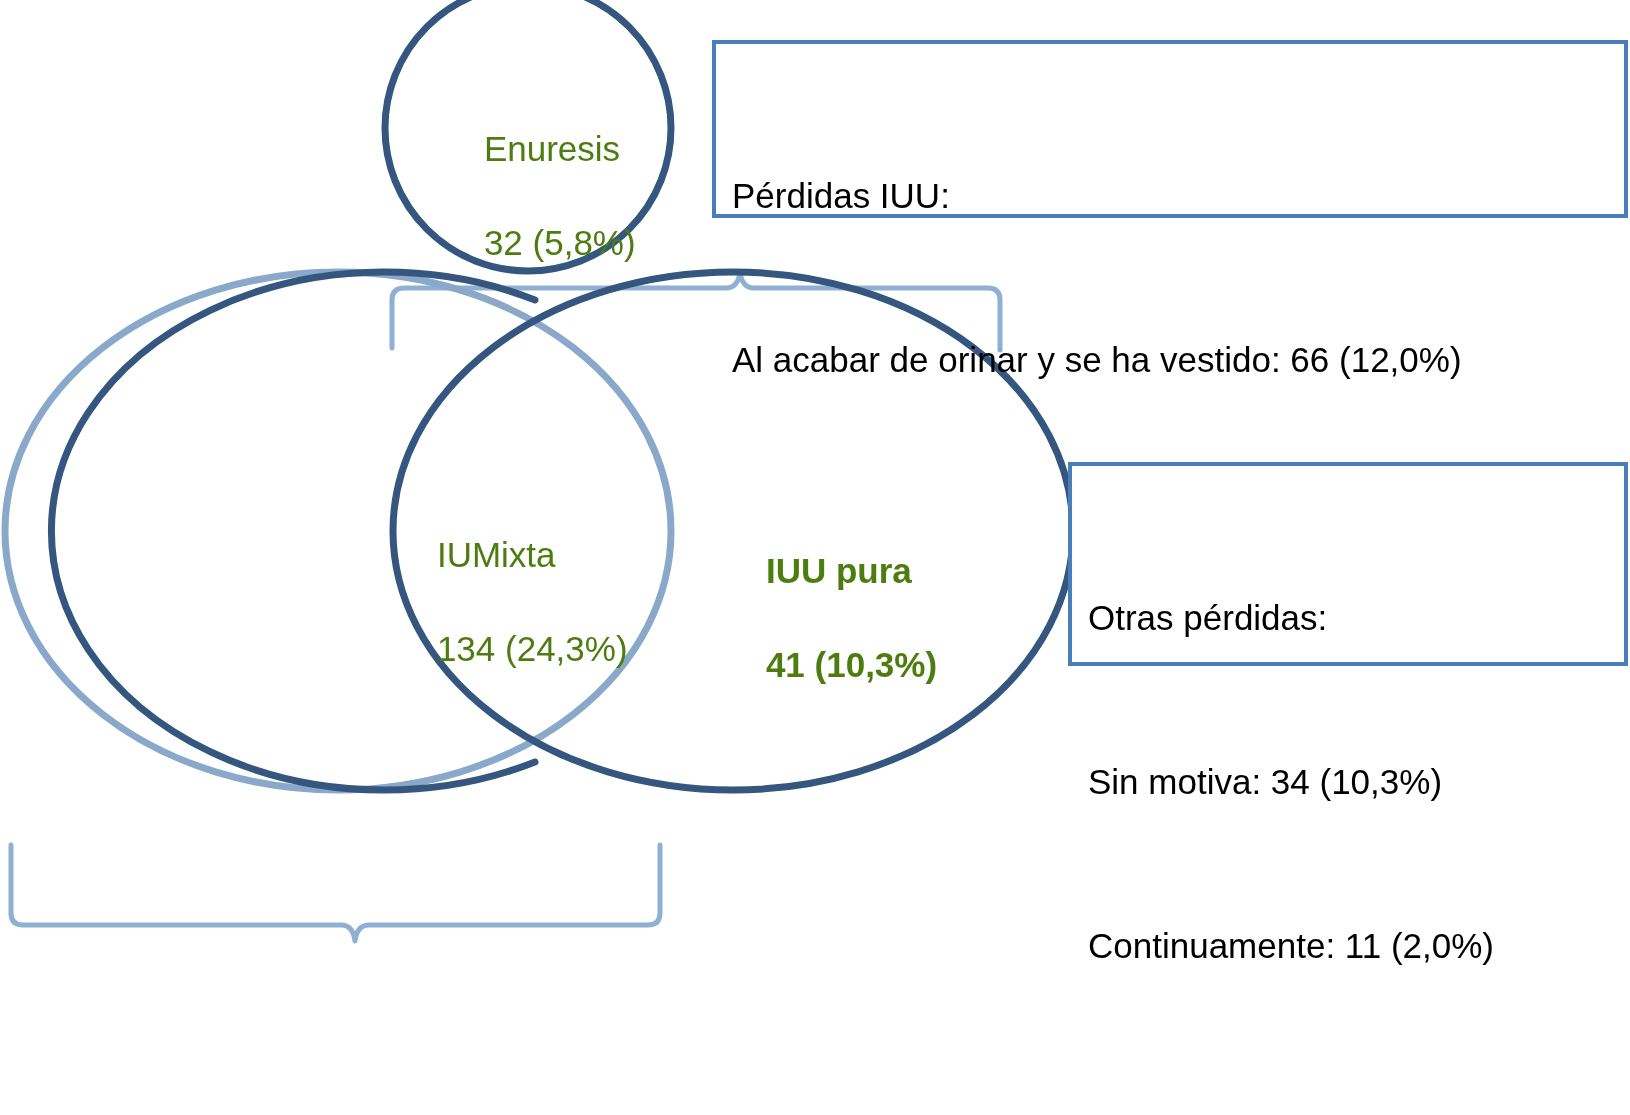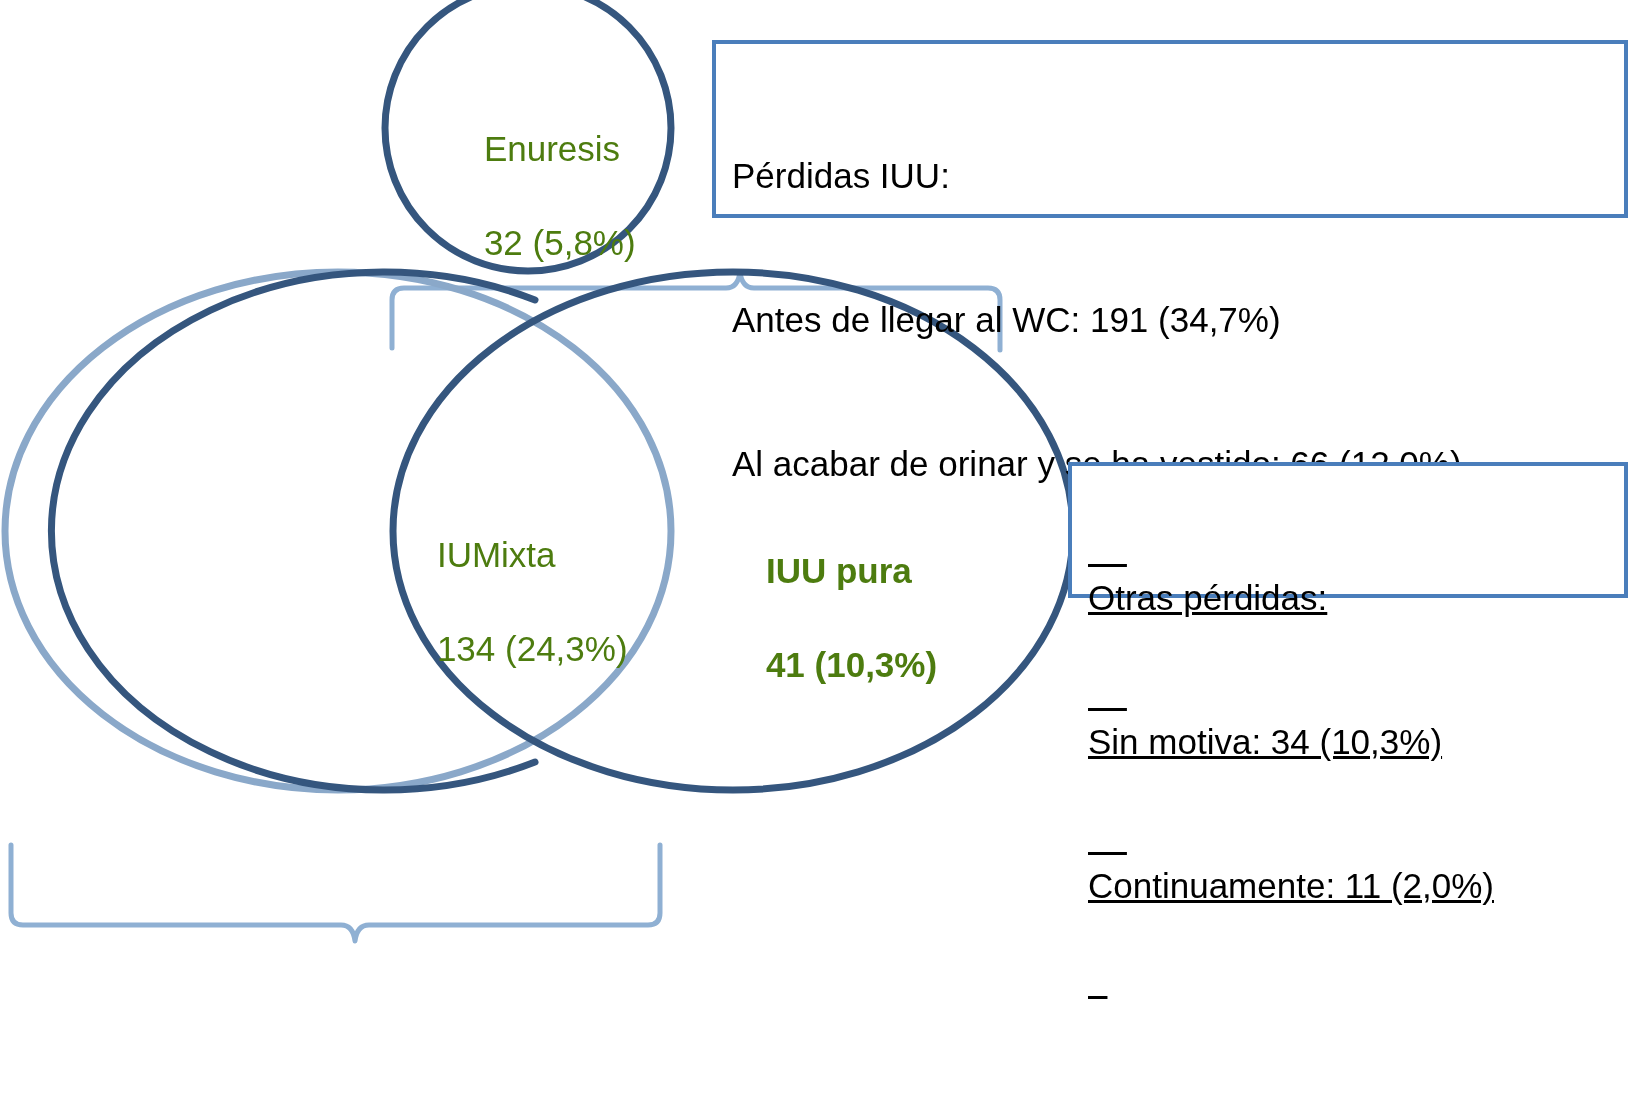--- a/index.html
+++ b/index.html
@@ -42,21 +42,21 @@
     position: absolute;
     box-sizing: border-box;
     background: #ffffff;
     border: 4px solid #4a7ebb;
     color: #000000;
     font-size: 35px;
     line-height: 48px;
     padding: 12px 14px 10px 16px;
     white-space: pre;
   }
-  .callout-line { display: block; }
+  .callout-line { display: block; margin-top: 20px; }
 </style>
 </head>
 <body>
 
 <div id="stage">
 
   <svg class="layer" viewBox="0 0 1630 1115">
 
     <path d="M 392,348 L 392,300 Q 392,288 404,288 L 726,288 Q 738,288 740,272 Q 742,288 754,288 L 988,288 Q 1000,288 1000,300 L 1000,350" fill="none" stroke="#8fb0d3" stroke-width="5" stroke-linecap="round" stroke-linejoin="round"></path>
 
@@ -83,24 +83,23 @@
     <span>134 (24,3%)</span>
   </div>
 
   <div class="venn-label" style="left:727px; top:500px;font-weight:bold;">
     <span>IUU pura</span><br>
     <span>41 (10,3%)</span>
   </div>
 
   <div class="callout-box" style="left:712px; top:40px; width:916px; height:178px;">
     <span class="callout-line">Pérdidas IUU:</span>
-    <span class="callout-line">Antes de llegar al WC: 191 (34,7%)</span>
     <span class="callout-line">Al acabar de orinar y se ha vestido: 66 (12,0%)</span>
   </div>
 
-  <div class="callout-box" style="left:1068px; top:462px; width:560px; height:136px;text-decoration:underline;">
+  <div class="callout-box" style="left:1068px; top:462px; width:560px; height:204px;">
     <span class="callout-line">Otras pérdidas:</span>
     <span class="callout-line">Sin motiva: 34 (10,3%)</span>
     <span class="callout-line">Continuamente: 11 (2,0%)</span>
   </div>
 
 
 </div>
 
 </body></html>

